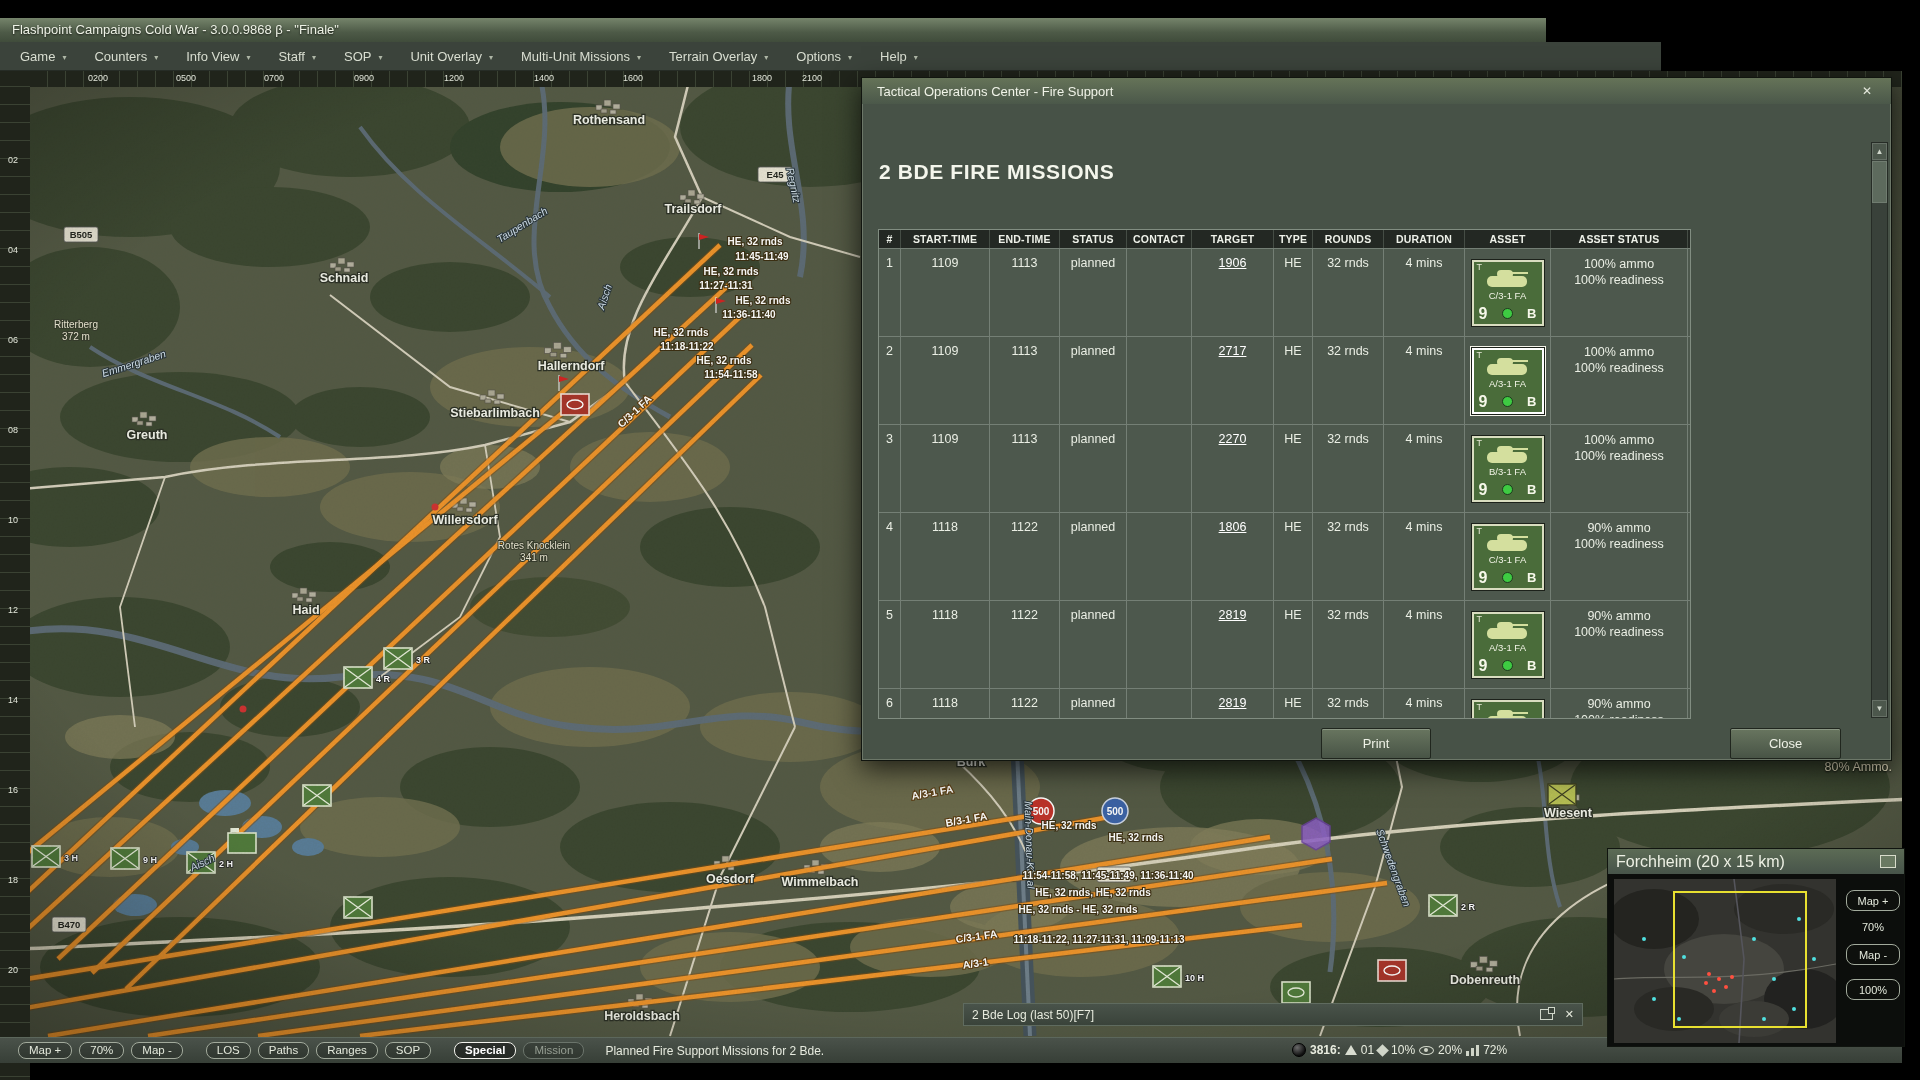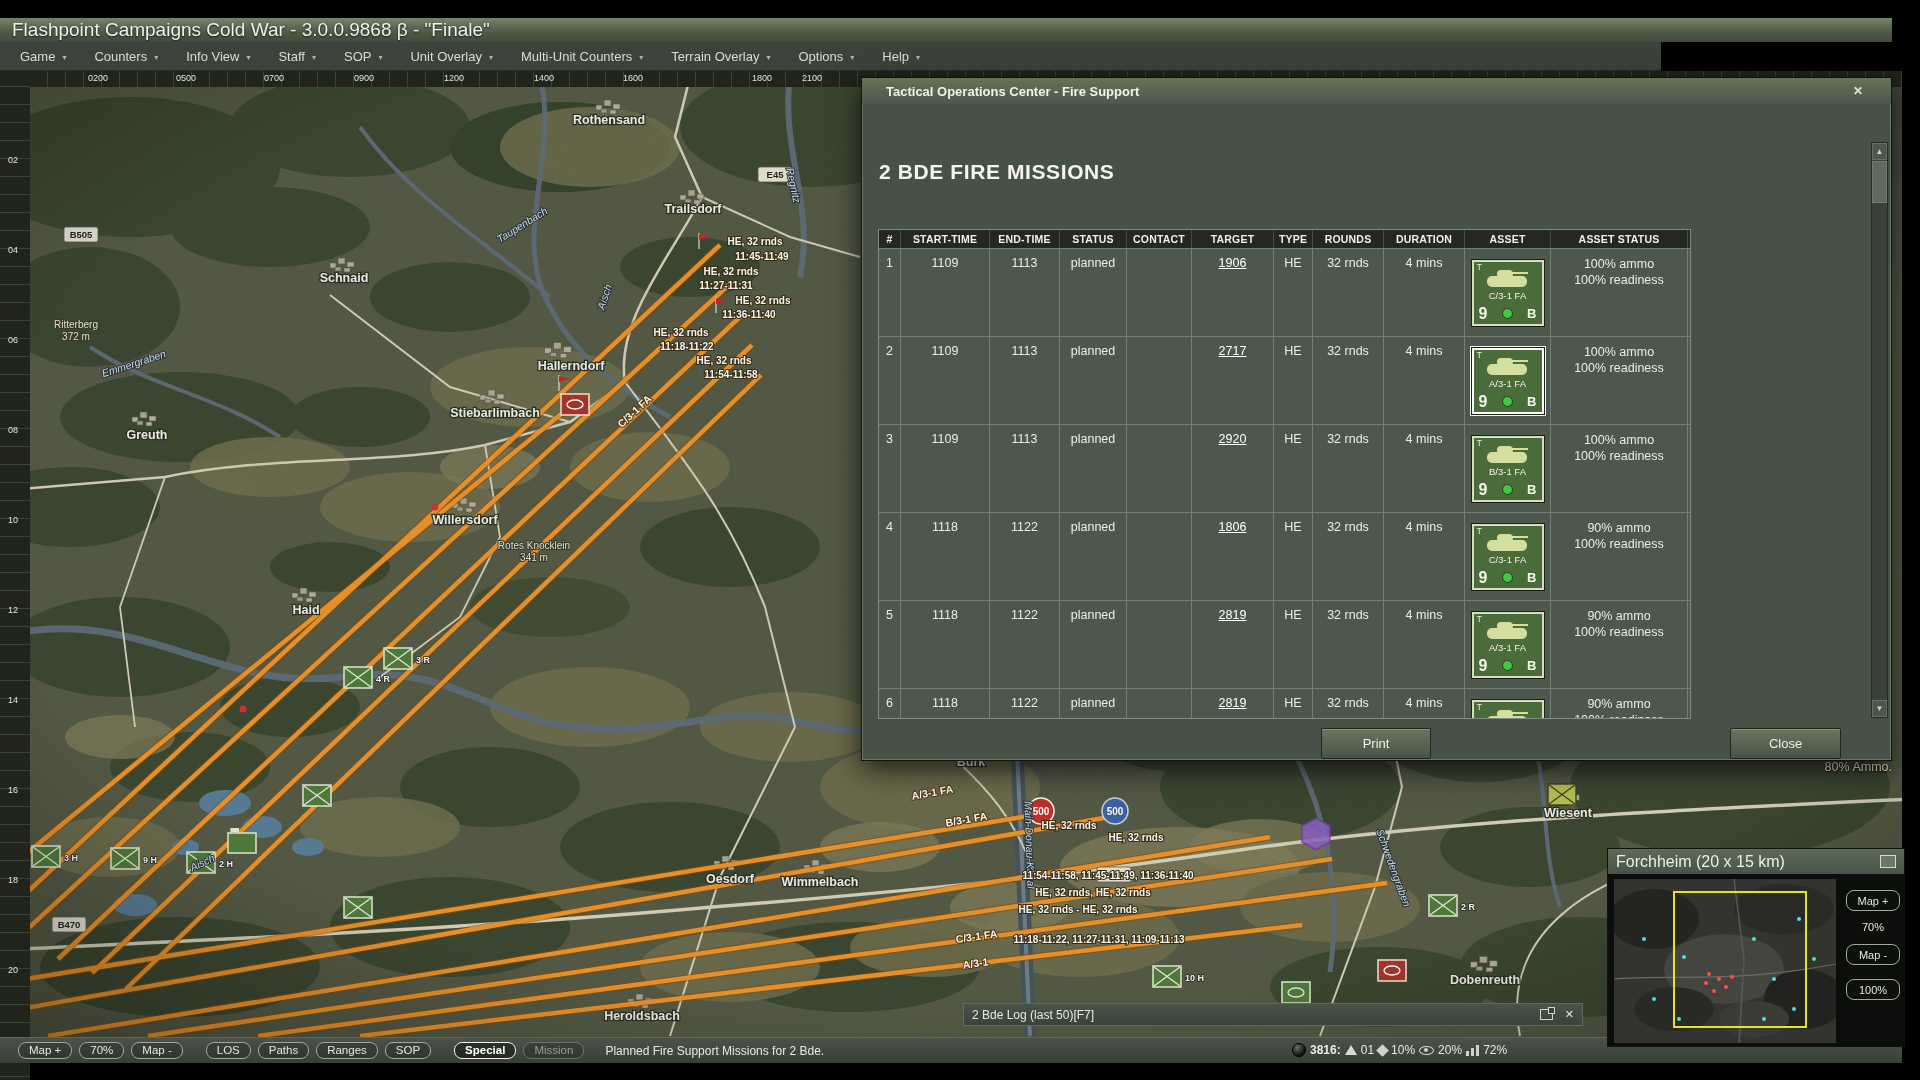--- a/index.html
+++ b/index.html
@@ -1,21 +1,21 @@
 <!DOCTYPE html>
 <html><head>
 <meta charset="utf-8">
 <style>
   html,body{margin:0;padding:0;background:#000;}
   body{width:1920px;height:1080px;overflow:hidden;font-family:"Liberation Sans",sans-serif;position:relative;}
   .screen{position:absolute;left:0;top:0;width:1920px;height:1080px;background:#000;}
 
   
-  .titlebar{position:absolute;left:0;top:18px;width:1892px;height:24px;box-sizing:border-box;
-    background:linear-gradient(#75846b,#4d5a47 60%,#404c3b);color:#eef2e6;font-size:19px;line-height:24px;
+  .titlebar{position:absolute;left:0;top:18px;width:1546px;height:24px;box-sizing:border-box;
+    background:linear-gradient(#75846b,#4d5a47 60%,#404c3b);color:#eef2e6;font-size:13px;line-height:24px;
     padding-left:12px;text-shadow:0 1px 2px #161a14;}
   .menubar{position:absolute;left:0;top:42px;width:1661px;height:29px;box-sizing:border-box;background:#3b433b;
     border-bottom:1px solid #262c26;display:flex;align-items:center;padding-left:6px;color:#d9ded1;font-size:13px;}
   .menu-item{display:flex;align-items:center;gap:7px;padding:0 14px;height:100%;cursor:default;}
   .caret{font-size:8px;color:#aeb6a6;margin-top:2px;}
 
   
   .ruler-top{position:absolute;left:30px;top:71px;width:1872px;height:16px;background:#20241b;z-index:2;
     background-image:repeating-linear-gradient(90deg,transparent 0 17px,#3a4233 17px 18px);}
   .rt-label{position:absolute;top:2px;font-size:9px;color:#e2e6da;transform:translateX(-50%);}
@@ -32,22 +32,22 @@
   .hl{font-size:10px;fill:#eae6d2;stroke:#33382a;stroke-width:2px;paint-order:stroke;text-anchor:middle;}
   .fl{font-size:10px;font-weight:bold;fill:#ffffff;stroke:#3a2c10;stroke-width:2.2px;paint-order:stroke;text-anchor:middle;}
   .bl{font-size:10.5px;font-weight:bold;fill:#ffffff;stroke:#5a3a10;stroke-width:2.2px;paint-order:stroke;text-anchor:middle;}
   .ut{font-size:9px;font-weight:bold;fill:#ffffff;stroke:#222;stroke-width:1.6px;paint-order:stroke;}
   .rbt{font-size:9.5px;font-weight:bold;fill:#22241e;text-anchor:middle;}
   .m500{font-size:10px;font-weight:bold;fill:#fff;text-anchor:middle;}
 
   
   .toc{position:absolute;left:861px;top:77px;width:1031px;height:684px;background:#475247;border:1px solid #11150f;
     box-shadow:0 8px 26px rgba(0,0,0,.7), inset 0 0 0 1px #6c7768;z-index:10;box-sizing:border-box;}
-  .toc-title{height:26px;background:linear-gradient(#657358,#4b584a);display:flex;align-items:center;padding:0 24px;
-    color:#f0f3e8;font-size:13px;font-weight:bold;}
+  .toc-title{height:26px;background:linear-gradient(#657358,#4b584a);display:flex;align-items:center;padding:0 15px;
+    color:#f0f3e8;font-size:13px;}
   .toc-close{margin-left:auto;width:18px;height:18px;display:flex;align-items:center;justify-content:center;
     color:#e4e8dc;font-size:12px;cursor:pointer;}
   .toc-tabs{height:35px;background:#39413a;display:flex;align-items:flex-end;padding-left:16px;gap:3px;border-bottom:1px solid #5d695c;}
   .tab{padding:7px 17px 6px;background:#3f4a40;border:1px solid #252b25;border-bottom:none;color:#c9d1c4;font-size:13px;cursor:pointer;white-space:nowrap;}
   .tab.active{background:#5a6852;color:#fff;font-weight:bold;padding-bottom:8px;margin-bottom:-1px;border-color:#1d231d;}
   .toc-body{position:absolute;left:0;top:62px;right:0;bottom:0;}
   .toc-heading{position:absolute;left:17px;top:20px;font-size:21px;font-weight:bold;color:#f4f6ec;letter-spacing:.6px;}
   .toc-sub{position:absolute;left:17px;top:57px;font-size:14px;font-weight:bold;color:#f2f4ea;text-decoration:underline;letter-spacing:.3px;}
 
   .tbl{position:absolute;left:16px;top:89px;width:811px;height:488px;overflow:hidden;border:1px solid #818d81;background:#4d584d;box-sizing:content-box;}
@@ -154,21 +154,21 @@
       </div>
     <div class="menu-item">
         <span ind="">SOP</span>
         <span class="caret">▾</span>
       </div>
     <div class="menu-item">
         <span>Unit Overlay</span>
         <span class="caret">▾</span>
       </div>
     <div class="menu-item">
-        <span>Multi-Unit Counters</span>
+        <span>Multi-Unit Missions</span>
         <span class="caret">▾</span>
       </div>
     <div class="menu-item">
         <span>Terrain Overlay</span>
         <span class="caret">▾</span>
       </div>
     <div class="menu-item">
         <span>Options</span>
         <span class="caret">▾</span>
       </div>
@@ -586,21 +586,21 @@
               <div>100% readiness</div>
           </div>
         </div>
 
         <div class="trow">
           <div>3</div>
           <div>1109</div>
           <div>1113</div>
           <div>planned</div>
           <div></div>
-          <div class="c-target"><span>2920</span></div>
+          <div class="c-target"><span>2270</span></div>
           <div>HE</div>
           <div>32 rnds</div>
           <div>4 mins</div>
           <div class="c-asset">
             <div class="counter">
               <span class="cnt-t">T</span>
               <span class="cnt-tur"></span>
                 <span class="cnt-hull"></span>
                 <span class="cnt-gun"></span>
               <div class="cnt-name">B/3-1 FA</div>

